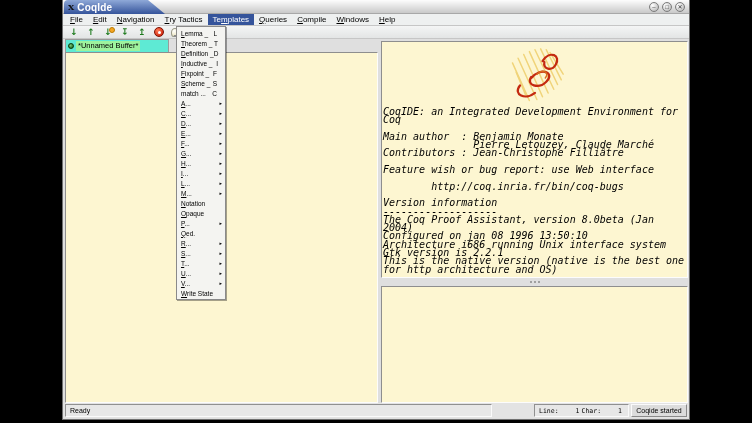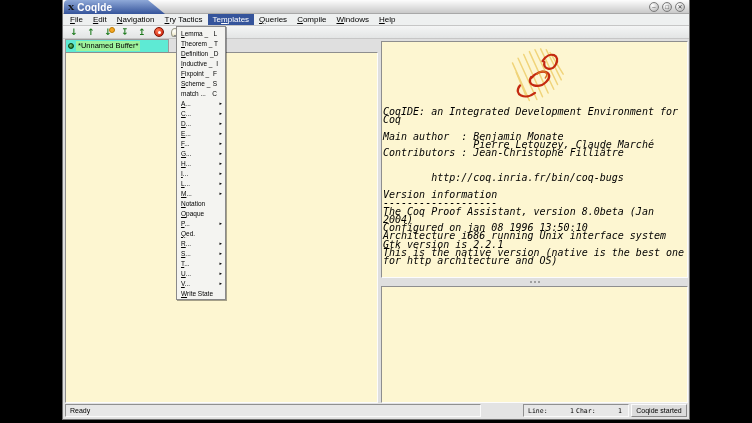--- a/index.html
+++ b/index.html
@@ -131,21 +131,21 @@
   .statusbar {
     position:absolute; left:1px; right:1px; bottom:1px; height:15px;
     background:#e3e3e3; display:flex; gap:2px; padding:1px;
     font-size:7px; align-items:stretch;
   }
   .sb-box {
     border:1px solid; border-color:#909090 #fafafa #fafafa #909090;
     background:#e7e7e7; display:flex; align-items:center; padding:0 4px;
   }
   .sb-ready { flex:1; }
-  .sb-pos { width:106px; font-family:"DejaVu Sans Mono",monospace; font-size:6.5px;margin-left:40px; }
+  .sb-pos { width:95px; font-family:"DejaVu Sans Mono",monospace; font-size:6.5px;margin-left:40px; }
   .sb-pos .val { flex:1; text-align:right; padding-right:2px; }
   .sb-msg {
     width:56px; justify-content:center;
     border-color:#fafafa #8a8a8a #8a8a8a #fafafa; background:#dcdcdc;
   }
   
   .popup {
     position:absolute; left:113px; top:26px; width:50px;
     background:#f4f4f1; border:1px solid #8a8a8a;
     box-shadow:1px 1px 0 rgba(0,0,0,.35);
@@ -242,20 +242,21 @@
             <div class="ln"></div>
 
             <div class="ln">Main author  : Benjamin Monate</div>
 
             <div class="ln">               Pierre Letouzey, Claude Marché</div>
 
             <div class="ln">Contributors : Jean-Christophe Filliâtre</div>
 
             <div class="ln"></div>
 
+            <div class="ln">Feature wish or bug report: use Web interface</div>
 
             <div class="ln"></div>
 
             <div class="ln">        http://coq.inria.fr/bin/coq-bugs</div>
 
             <div class="ln"></div>
 
             <div class="ln">Version information</div>
 
             <div class="ln">-------------------</div>

